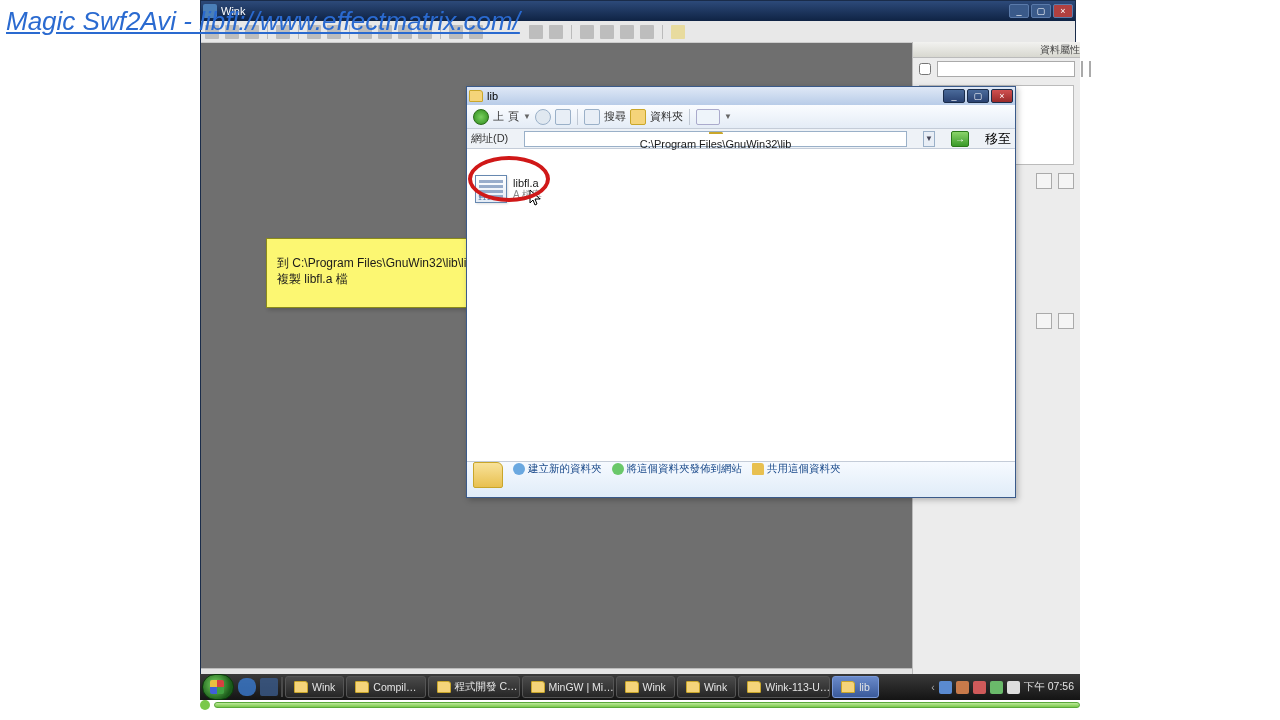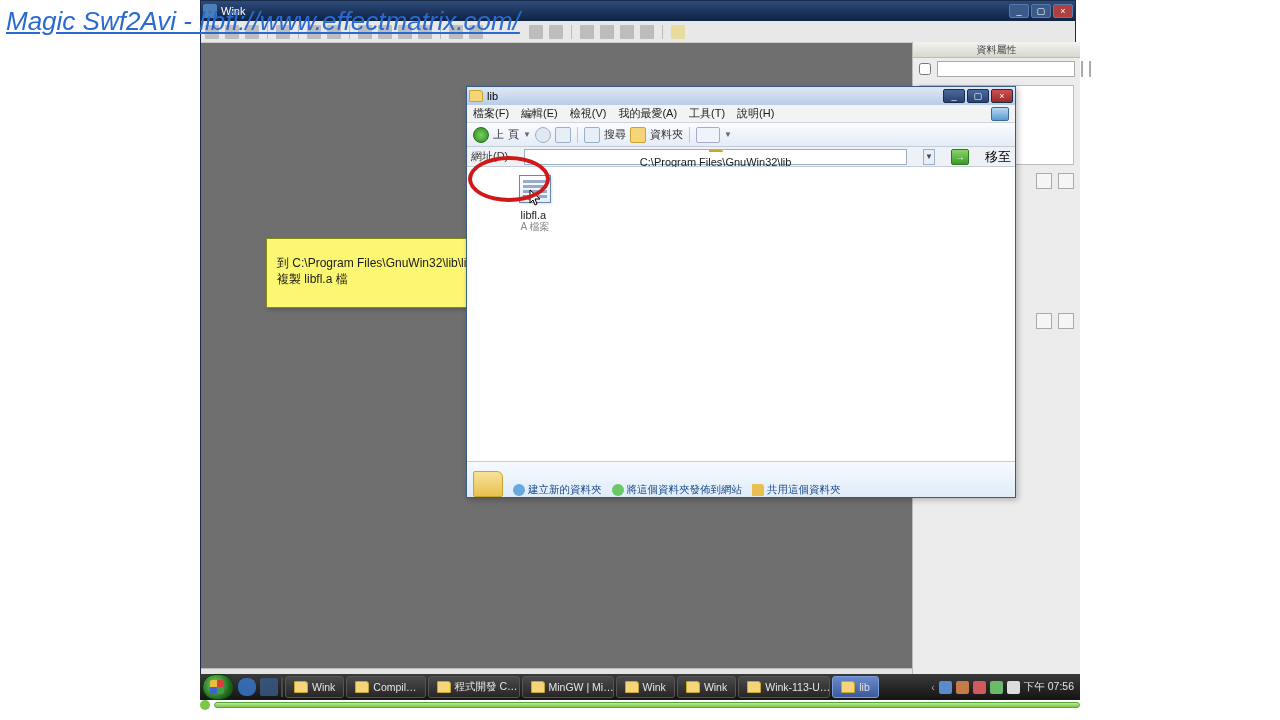--- a/index.html
+++ b/index.html
@@ -18,21 +18,21 @@
 
 .wink-toolbar { height:22px; background:#e8e8e8; border-bottom:1px solid #ccc; padding:2px 4px; display:flex; gap:6px; align-items:center; }
 .wink-toolbar .tb { width:14px; height:14px; background:#999; opacity:.55; border-radius:1px; }
 .wink-toolbar .sep { width:1px; height:14px; background:#bbb; margin:0 2px; }
 
 .wink-client { position:absolute; left:0; top:42px; right:0; bottom:16px; background:#6f6f6f; }
 .wink-status { position:absolute; left:0; bottom:0; right:0; height:16px; background:#e4e4e4; border-top:1px solid #bbb; }
 
 
 .props { position:absolute; left:912px; right:200px; top:42px; bottom:36px; background:#ececec; border-left:1px solid #bbb; }
-.props .header { background:linear-gradient(#f2f2f0,#d8d8d0); height:16px; font-size:10px; color:#444; text-align:center; padding:1px 0; border-bottom:1px solid #bbb; }
+.props .header { background:linear-gradient(#f2f2f0,#d8d8d0); height:16px; font-size:10px; color:#444; text-align:right; padding:1px 0; border-bottom:1px solid #bbb; }
 .props .row { display:flex; align-items:center; font-size:10px; color:#555; padding:3px 6px; gap:6px; }
 .props .row input[type=text] { flex:1; height:16px; border:1px solid #aaa; font-size:10px; padding:0 2px; background:#fff; }
 .props .row input[type=checkbox] { width:12px; height:12px; }
 .props .btn { width:16px; height:16px; border:1px solid #aaa; background:#f5f5f5; }
 
 
 .explorer { position:absolute; left:466px; top:86px; width:550px; height:412px; border:1px solid #3a5a8a; background:#fff; box-shadow:2px 2px 6px rgba(0,0,0,.25); z-index:10; }
 .exp-title { height:18px; background:linear-gradient(#dfe8f6,#b8cce8); display:flex; align-items:center; font-size:11px; padding:0 2px; }
 .exp-title .icon { width:14px; height:12px; background:#f5d47a; border:1px solid #c9a62a; border-radius:1px 3px 1px 1px; margin-right:4px; }
 .exp-title .spacer { flex:1; }
@@ -60,21 +60,21 @@
 .exp-body { position:absolute; left:0; right:0; top:80px; bottom:36px; background:#fff; padding:8px; }
 .file-item { display:flex; align-items:center; gap:6px; width:120px; }
 .file-icon { width:32px; height:28px; border:1px solid #6688b0; background:linear-gradient(#fff,#e4ecf6); position:relative; box-shadow:1px 1px 2px rgba(0,0,0,.12); }
 .file-icon::before { content:""; position:absolute; left:3px; top:4px; width:24px; height:3px; background:#5a7aaa; box-shadow:0 5px 0 #5a7aaa,0 10px 0 #5a7aaa,0 15px 0 #5a7aaa; opacity:.6; }
 .file-icon::after { content:"111"; position:absolute; left:2px; bottom:1px; font-size:7px; color:#4a6a9a; letter-spacing:1px; }
 .file-label { font-size:11px; color:#1a1a1a; line-height:12px; }
 .file-label .sub { color:#888; font-size:10px; }
 
 .cursor { position:absolute; left:54px; top:14px; width:14px; height:18px; pointer-events:none; }
 
-.exp-tasks { position:absolute; left:0; right:0; bottom:0; height:36px; background:linear-gradient(#f6faff,#e0ecf8); border-top:1px solid #c4ccd8; display:flex; align-items:flex-end; padding:0 6px; gap:10px; font-size:10.5px; color:#1a4a8a; }
+.exp-tasks { position:absolute; left:0; right:0; bottom:0; height:36px; background:linear-gradient(#f6faff,#e0ecf8); border-top:1px solid #c4ccd8; display:flex; align-items:flex-start; padding:0 6px; gap:10px; font-size:10.5px; color:#1a4a8a; }
 .exp-tasks .big { width:30px; height:26px; background:linear-gradient(#f8e29a,#e8c050); border:1px solid #c9a62a; border-radius:2px 6px 2px 2px; }
 .exp-tasks .it { display:flex; align-items:center; gap:3px; }
 .exp-tasks .ic { width:12px; height:12px; border-radius:6px; background:#6aa8e0; }
 .exp-tasks .ic.g { background:#6ac86a; }
 .exp-tasks .ic.y { background:#e8c050; border-radius:1px 3px 1px 1px; }
 
 
 .callout { position:absolute; left:266px; top:238px; width:280px; height:70px; background:#fcf772; border:1px solid #8a8a1a; padding:16px 10px 8px; font-size:12px; color:#1a1a1a; line-height:16px; z-index:5; box-shadow:2px 2px 4px rgba(0,0,0,.2); }
 .arrow { position:absolute; left:514px; top:192px; width:22px; height:48px; z-index:6; }
 .arrow .head { width:0; height:0; border-left:11px solid transparent; border-right:11px solid transparent; border-bottom:18px solid #ece81a; filter:drop-shadow(0 0 1px #6a6a1a); }
@@ -184,29 +184,20 @@
 
 <div class="explorer">
   <div class="exp-title">
     <span class="icon"></span>
     <span>lib</span>
     <span class="spacer"></span>
     <button>_</button>
     <button>▢</button>
     <button class="close">×</button>
   </div>
-  <div class="exp-menu">
-    <span>檔案(F)</span>
-    <span>編輯(E)</span>
-    <span>檢視(V)</span>
-    <span>我的最愛(A)</span>
-    <span>工具(T)</span>
-    <span>說明(H)</span>
-    <span></span>
-  </div>
   <div class="exp-nav">
     <span class="nbtn back"></span>
     <span class="txt">上</span>
     <span class="txt">頁</span>
     <span style="font-size:8px;color:#666">▼</span>
     <span class="nbtn"></span>
     <span class="nbtn" style="border-radius:2px;background:#e8eef6"></span>
     <span class="sep"></span>
     <span class="nbtn" style="border-radius:2px;background:#e8eef6"></span>
     <span class="txt">搜尋</span>
@@ -220,21 +211,21 @@
     <span class="lbl">網址(D)</span>
     <div class="fld wide">
       <span class="fic"></span>
       <span>C:\Program Files\GnuWin32\lib</span>
     </div>
     <span class="drop">▼</span>
     <span class="go">→</span>
     <span style="font-size:13px">移至</span>
   </div>
   <div class="exp-body">
-    <div class="file-item" style="position:relative;flex-direction:column;">
+    <div class="file-item" style="position:relative;">
       <div class="file-icon"></div>
       <div class="file-label">
         <div>libfl.a</div>
         <div class="sub">A 檔案</div>
       </div>
       <svg class="cursor" viewBox="0 0 14 18">
           <path d="M1 1 L1 14 L4 11 L6 16 L8 15 L6 10 L11 10 Z" fill="#fff" stroke="#000" stroke-width="1"></path>
         </svg>
     </div>
   </div>

